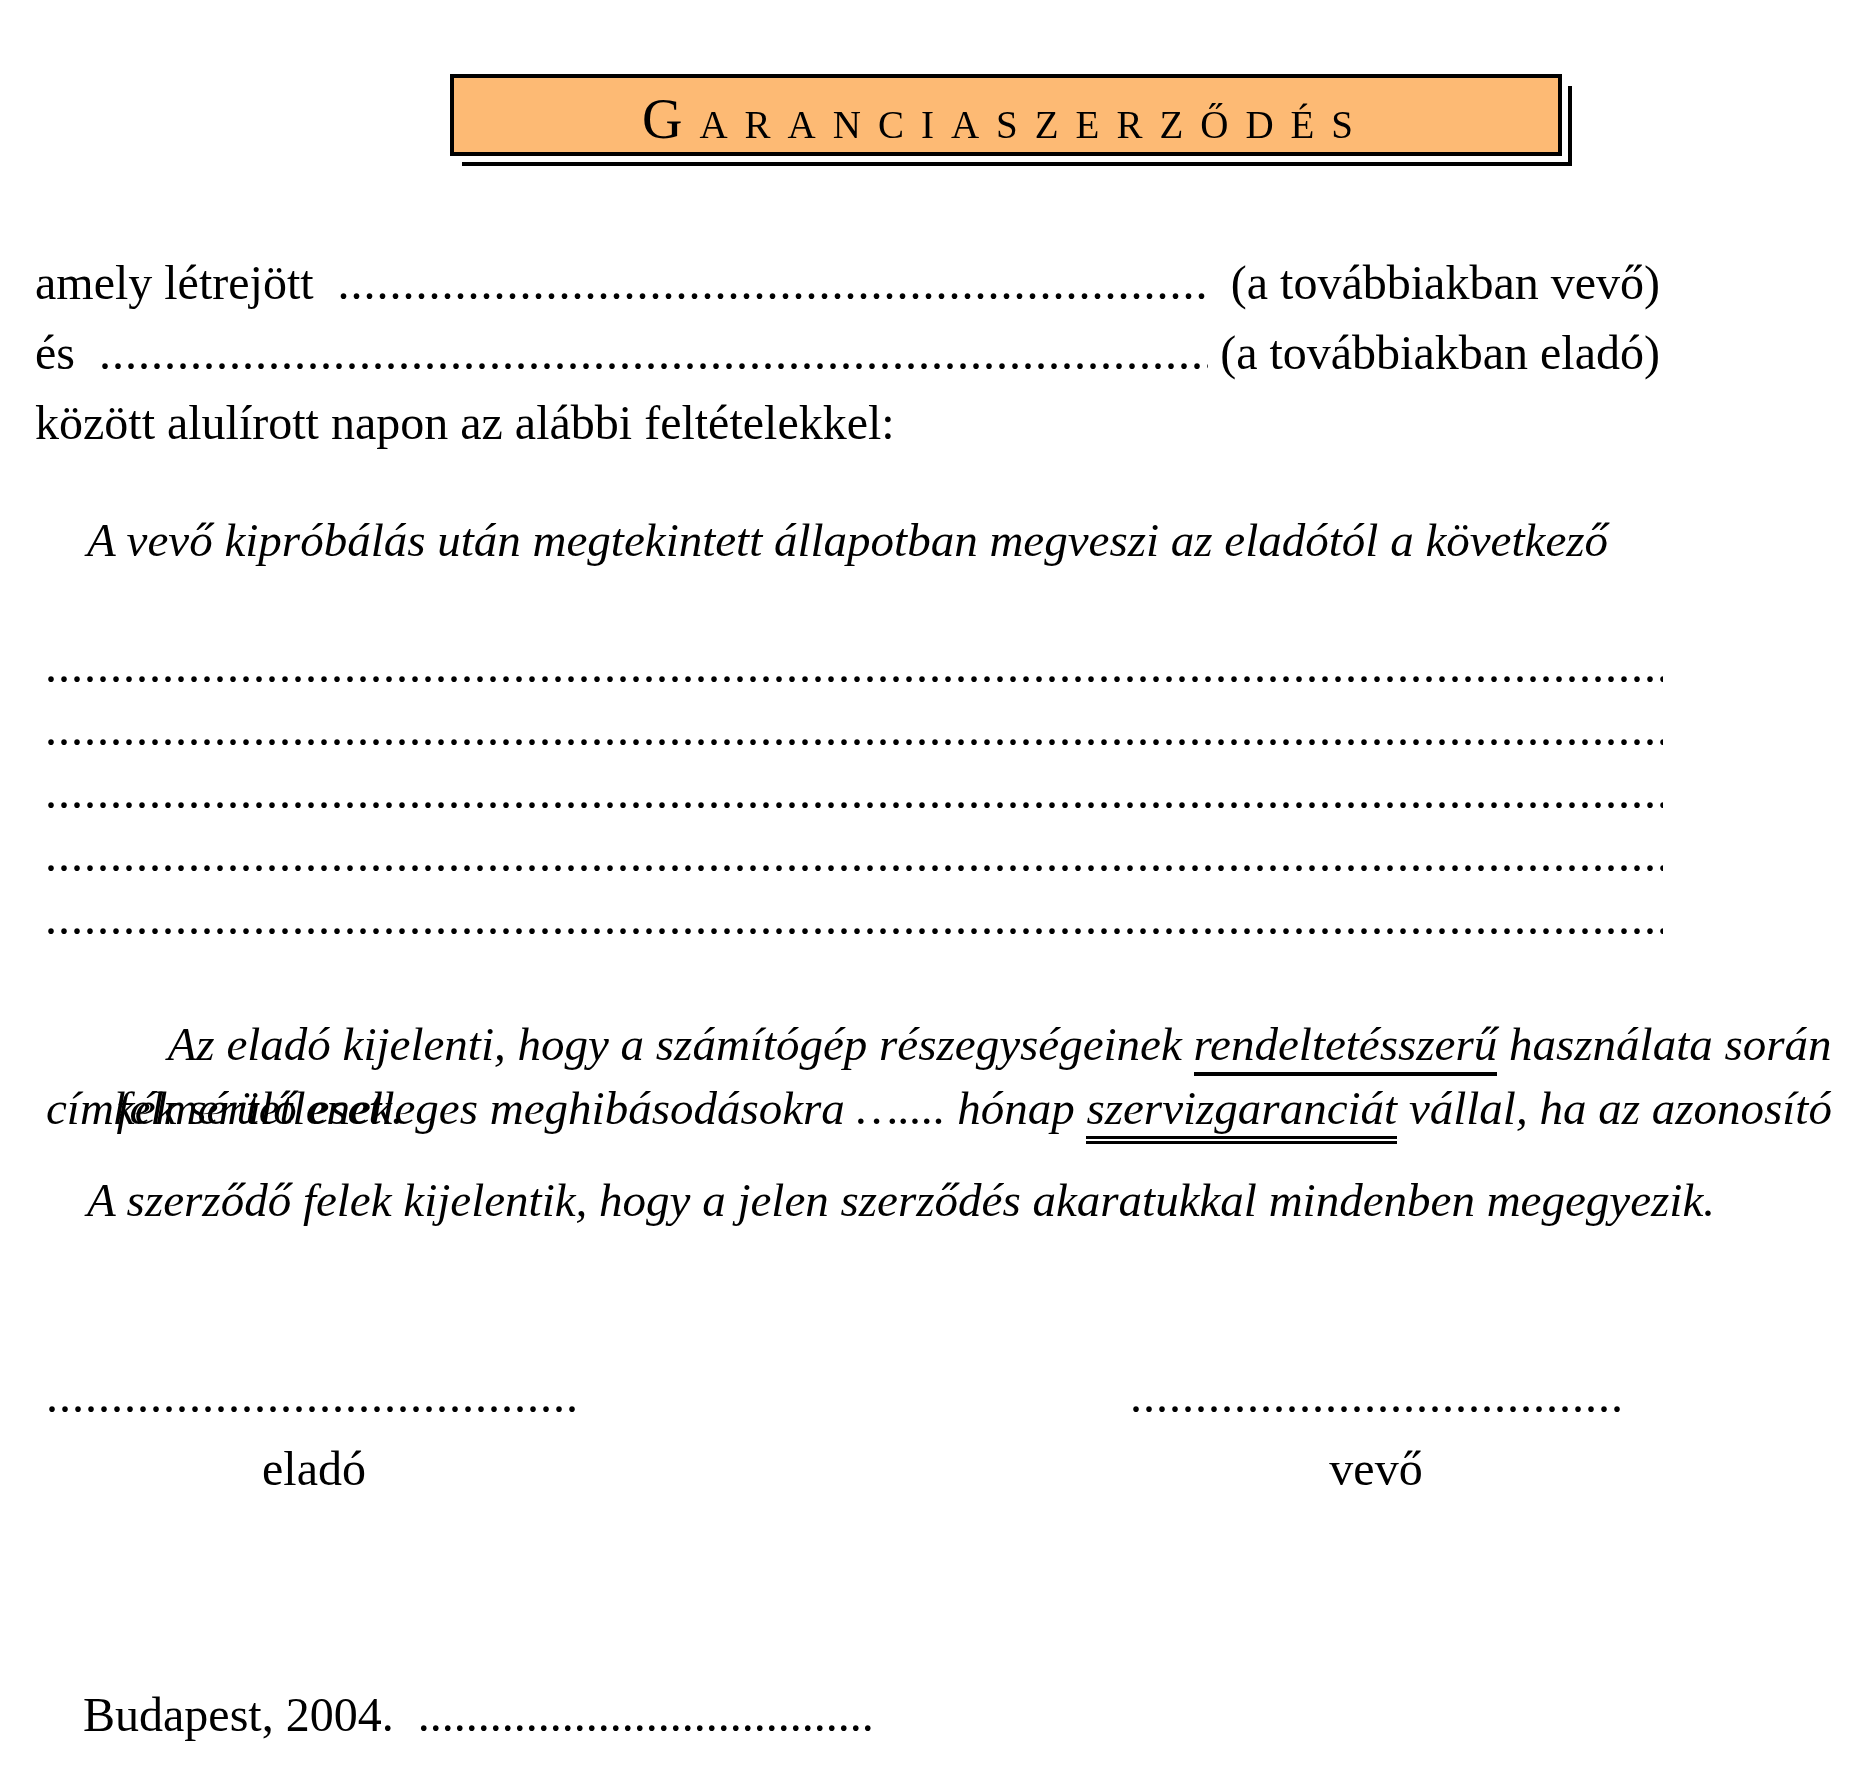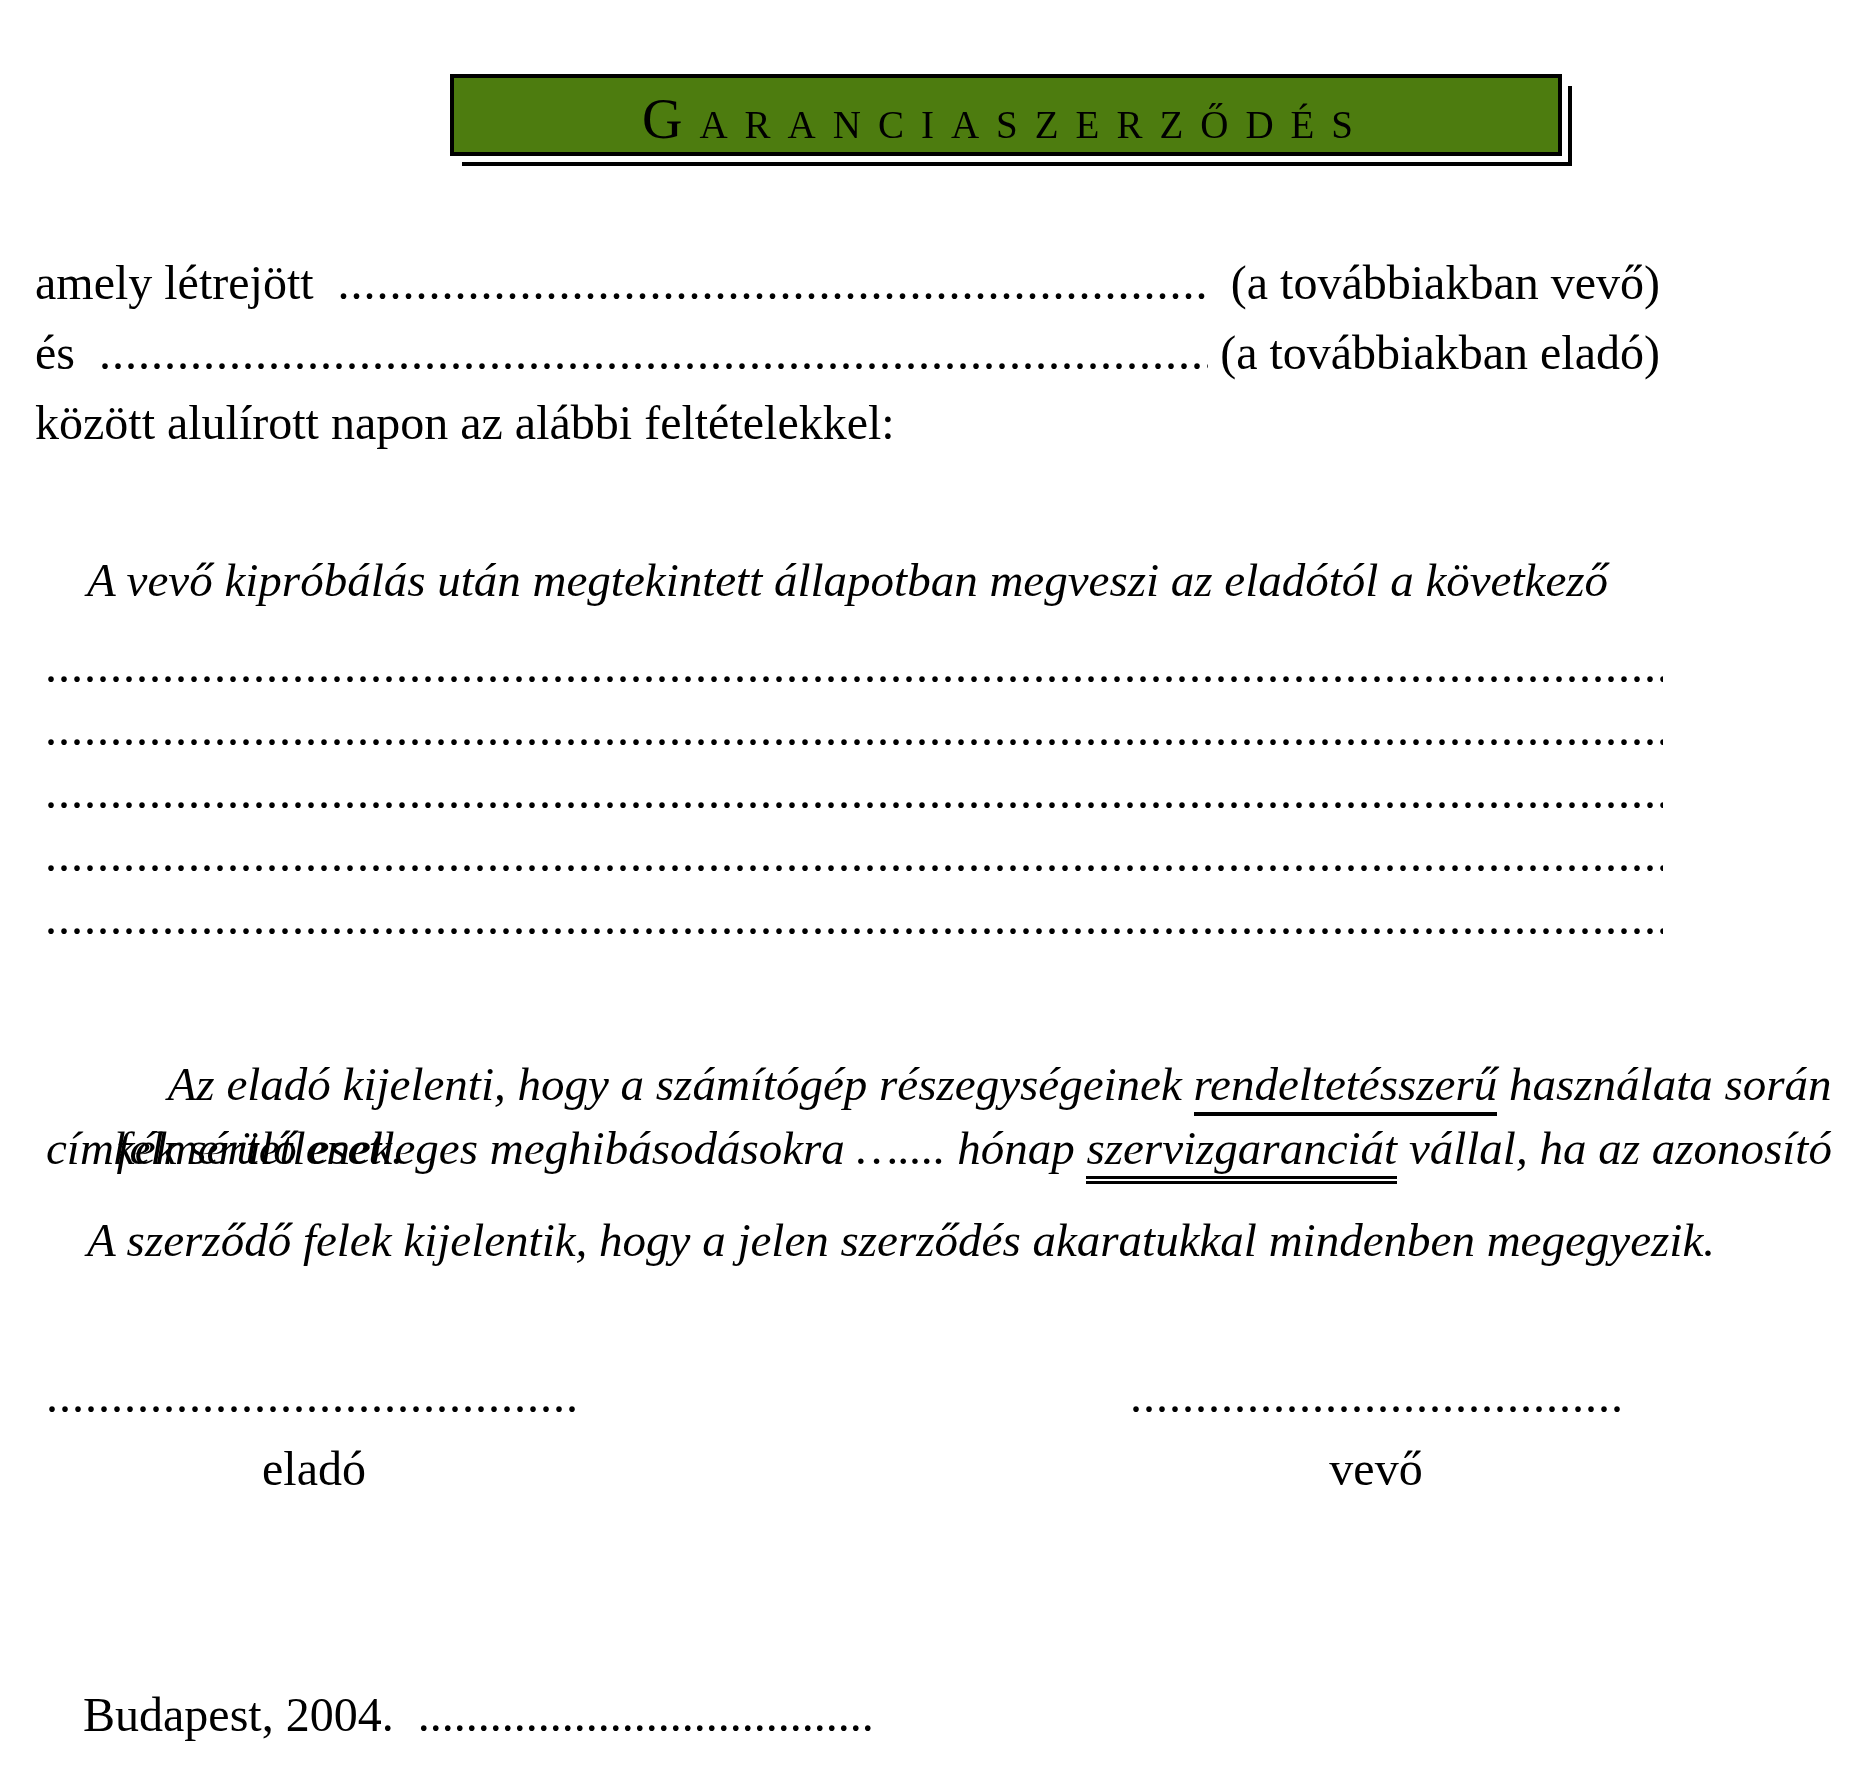--- a/index.html
+++ b/index.html
@@ -18,21 +18,21 @@
   }
   .abs { position: absolute; }
 
   
   .titlebox {
     top: 74px;
     left: 450px;
     width: 1112px;
     height: 82px;
     border: 4px solid #000;
-    background: #4d7c0f;
+    background: #fdba74;
     text-align: center;
     line-height: 82px;
     box-sizing: border-box;
   }
   .titlebox::after {
     content: "";
     position: absolute;
     left: 8px;
     top: 8px;
     right: -14px;
@@ -69,21 +69,21 @@
     letter-spacing: 1px;
   }
 
   
   .para {
     font-style: italic;
     font-size: 47px;
     line-height: 64px;
   }
   .pline { white-space: pre; height: 64px; }
-  .indent { padding-left: 52px; margin-top: 40px; }
+  .indent { padding-left: 52px; }
   .p1 { top: 508px; left: 35px; width: 1800px; }
   .p2 { top: 948px; left: 46px; width: 1806px; }
   .p3 { top: 1168px; left: 35px; width: 1806px; white-space: pre; }
 
   .u-single {
     border-bottom: 4px solid #000;
     padding-bottom: 2px;
   }
   .u-double {
     border-bottom: 8px double #000;

